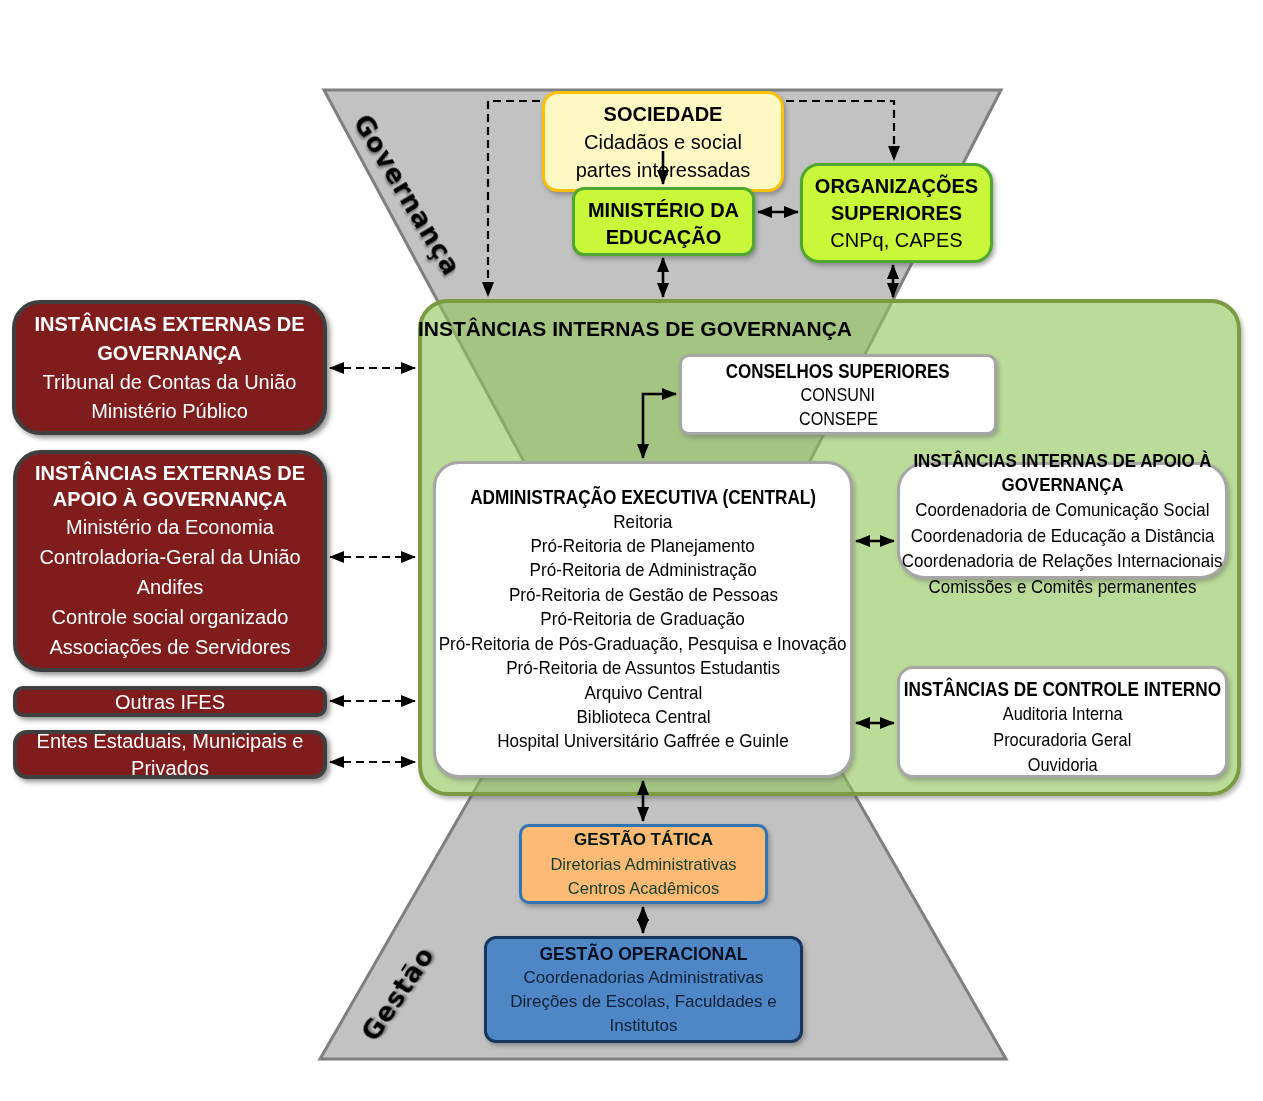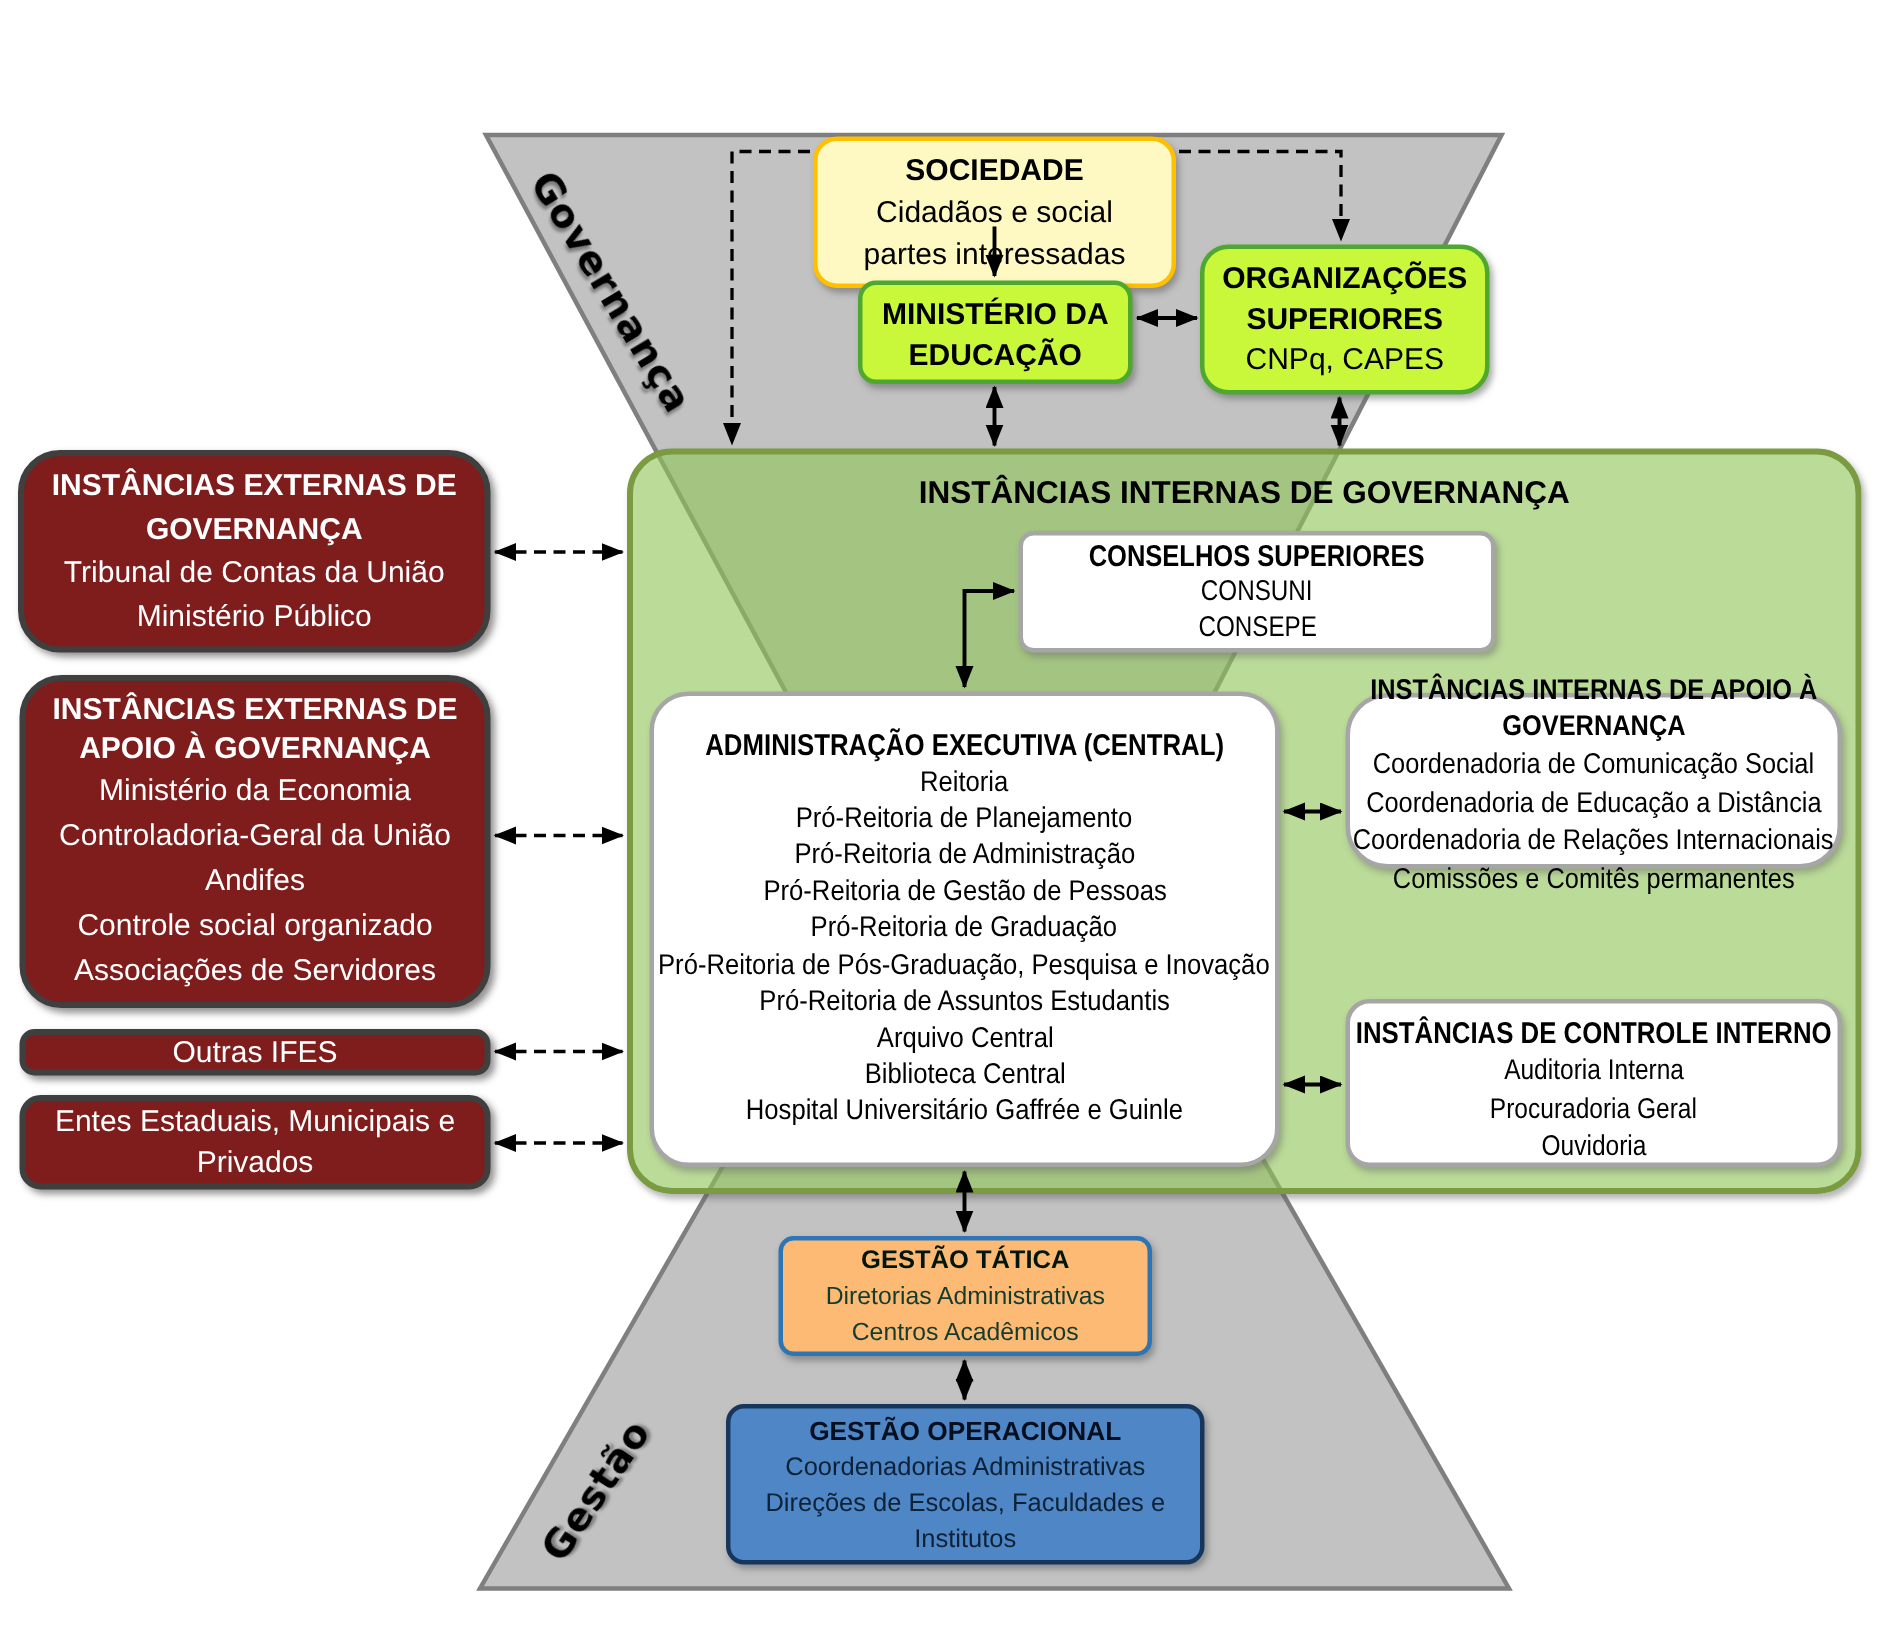--- a/index.html
+++ b/index.html
@@ -10,21 +10,21 @@
        justify-content:center;align-items:center;text-align:center;color:#000;}
   .box .ln{width:100%;display:flex;justify-content:center;}
   .box .ln>span{display:inline-block;white-space:nowrap;}
   .bold{font-weight:bold;}
 
   
   #gcontainer{position:absolute;left:418px;top:299px;width:823px;height:497px;
       box-sizing:border-box;border:4px solid #7a9b41;border-radius:30px;
       background:rgba(145,197,90,0.62);
       box-shadow:2px 3px 4px rgba(90,90,90,0.45);}
-  #gc-title{position:absolute;left:418px;top:317px;width:823px;text-align:center;
+  #gc-title{position:absolute;left:418px;top:317px;width:823px;text-align:left;
       font-weight:bold;font-size:21px;line-height:24px;color:#000;}
 
   
   #b-sociedade{left:542px;top:49px;width:242px;height:101px;background:#fef9c3;
       border:3.5px solid #ffc000;border-radius:16px;font-size:20px;line-height:28px;
       box-shadow:2px 3px 4px rgba(90,90,90,0.5);margin-top:42px;}
   #b-sociedade .ttl{font-size:20px;}
   #b-ministerio{left:572px;top:187px;width:183px;height:69px;background:#c9f73a;
       border:3px solid #4ea72e;border-radius:12px;font-size:20px;line-height:27px;font-weight:bold;padding-top:4px;
       box-shadow:2px 3px 4px rgba(90,90,90,0.5);}
@@ -55,21 +55,21 @@
   
   .gray{background:#7f1d1d;border:4px solid #3f3f3f;color:#ffffff;
         box-shadow:3px 3px 5px rgba(40,40,40,0.5);}
   #b-extgov{left:12px;top:300px;width:315px;height:135px;border-radius:28px;
       font-size:20px;line-height:29px;}
   #b-extapoio{left:13px;top:450px;width:314px;height:222px;border-radius:28px;
       font-size:20px;line-height:30px;}
   #b-extapoio .ttl{line-height:26px;}
   #b-outras{left:13px;top:686px;width:314px;height:31px;border-radius:10px;
       font-size:20px;line-height:20px;}
-  #b-entes{left:13px;top:730px;width:314px;height:63px;border-radius:14px;
+  #b-entes{left:13px;top:730px;width:314px;height:49px;border-radius:14px;
       font-size:20px;line-height:27px;}
 
   
   #b-tatica{left:519px;top:824px;width:249px;height:80px;background:#fdba74;
       border:3px solid #2e75b6;border-radius:10px;font-size:16.5px;line-height:24px;color:#143c2e;
       box-shadow:2px 3px 4px rgba(90,90,90,0.5);}
   #b-tatica .ttl{font-size:17px;color:#03160e;}
   #b-operacional{left:484px;top:936px;width:319px;height:107px;background:#4e86c6;
       border:3.5px solid #17365d;border-radius:12px;font-size:17px;line-height:24px;color:#0d2137;
       box-shadow:2px 3px 4px rgba(90,90,90,0.5);}

